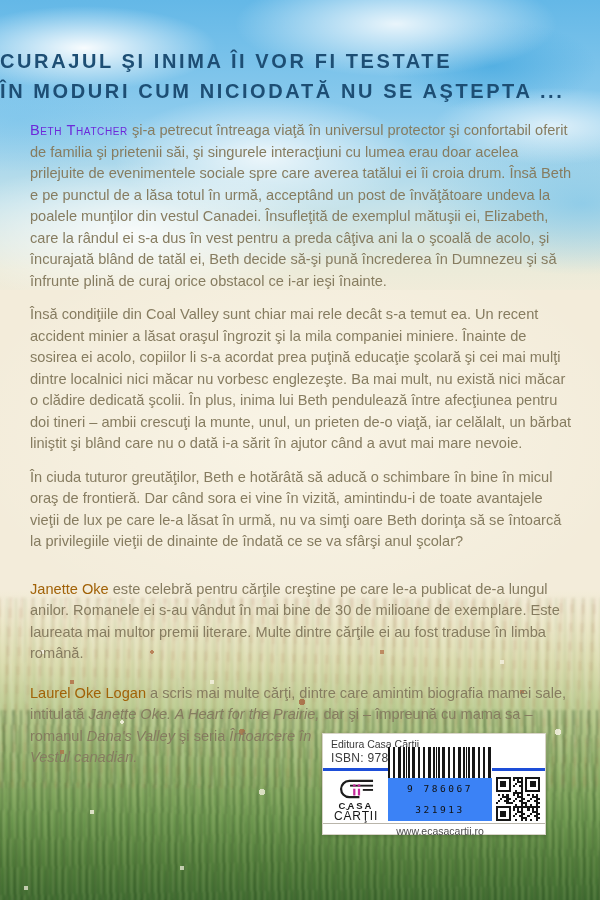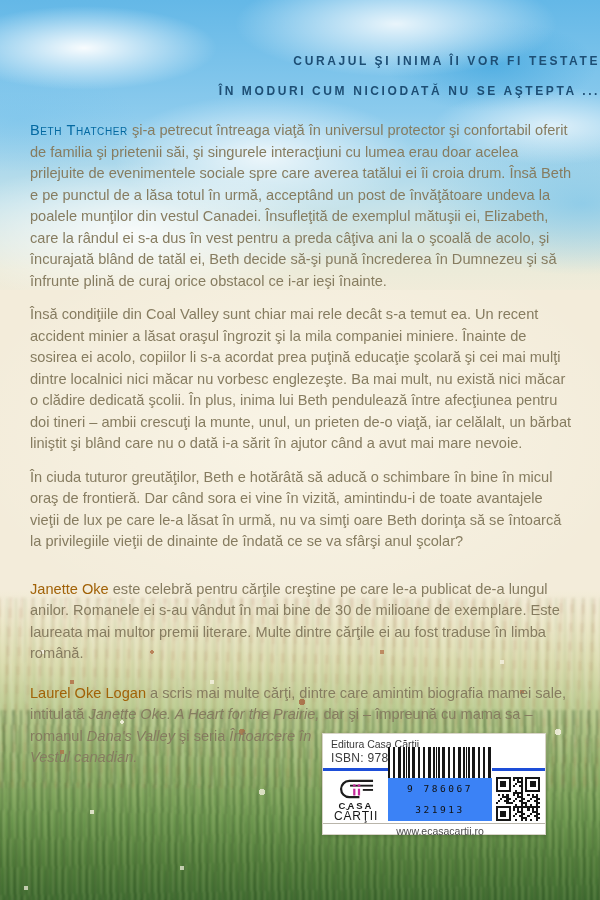--- a/index.html
+++ b/index.html
@@ -62,28 +62,28 @@
       radial-gradient(circle 5px at 302px 112px, rgba(167,98,62,.8) 60%, transparent 62%),
       radial-gradient(circle 4px at 522px 102px, rgba(176,106,66,.75) 60%, transparent 62%),
       radial-gradient(circle 4px at 382px 62px,  rgba(176,106,66,.7) 60%, transparent 62%),
       radial-gradient(circle 5px at 242px 142px, rgba(167,98,62,.7) 60%, transparent 62%),
       radial-gradient(circle 4px at 482px 172px, rgba(176,106,66,.65) 60%, transparent 62%),
       radial-gradient(circle 4px at 62px 162px,  rgba(176,106,66,.7) 60%, transparent 62%),
       radial-gradient(circle 3px at 432px 232px, rgba(246,242,226,.6) 60%, transparent 62%);
     filter:blur(.5px);
   }
   
-  .tagline { position:absolute; left:0; right:0; top:46px; text-align:right; z-index:5;
-    color:#1d4e74; font-size:12px; letter-spacing:2.6px; line-height:30px; font-weight:bold; }
+  .tagline { position:absolute; left:0; right:0; top:46px; text-align:left; z-index:5;
+    color:#1d4e74; font-size:20px; letter-spacing:2.6px; line-height:30px; font-weight:bold; }
   .content { position:absolute; left:30px; top:120px; width:542px; z-index:5;
     color:#867c60; font-size:14.6px; line-height:21.5px; }
   .para { margin-bottom:12px; }
   .para.gap-lg { margin-bottom:26px; }
   .para.gap-md { margin-bottom:18px; }
-  .seg-smallcaps { font-variant:small-caps; letter-spacing:.6px; color:#0369a1; }
+  .seg-smallcaps { font-variant:small-caps; letter-spacing:.6px; color:#6d28d9; }
   .seg-bold { font-weight:normal; color:#a16207; }
   .seg-italic { font-style:italic; }
   
   .barcode-box {
     display:block; float:right; position:relative; top:50px;
     width:224px; height:102px; margin-left:10px; margin-right:26px;
     shape-outside:inset(50px 0 0 0);
     background:#fff; border:1px solid #d8d4c8; box-shadow:0 1px 3px rgba(40,60,30,.25);
     color:#3a3a3a;
   }

